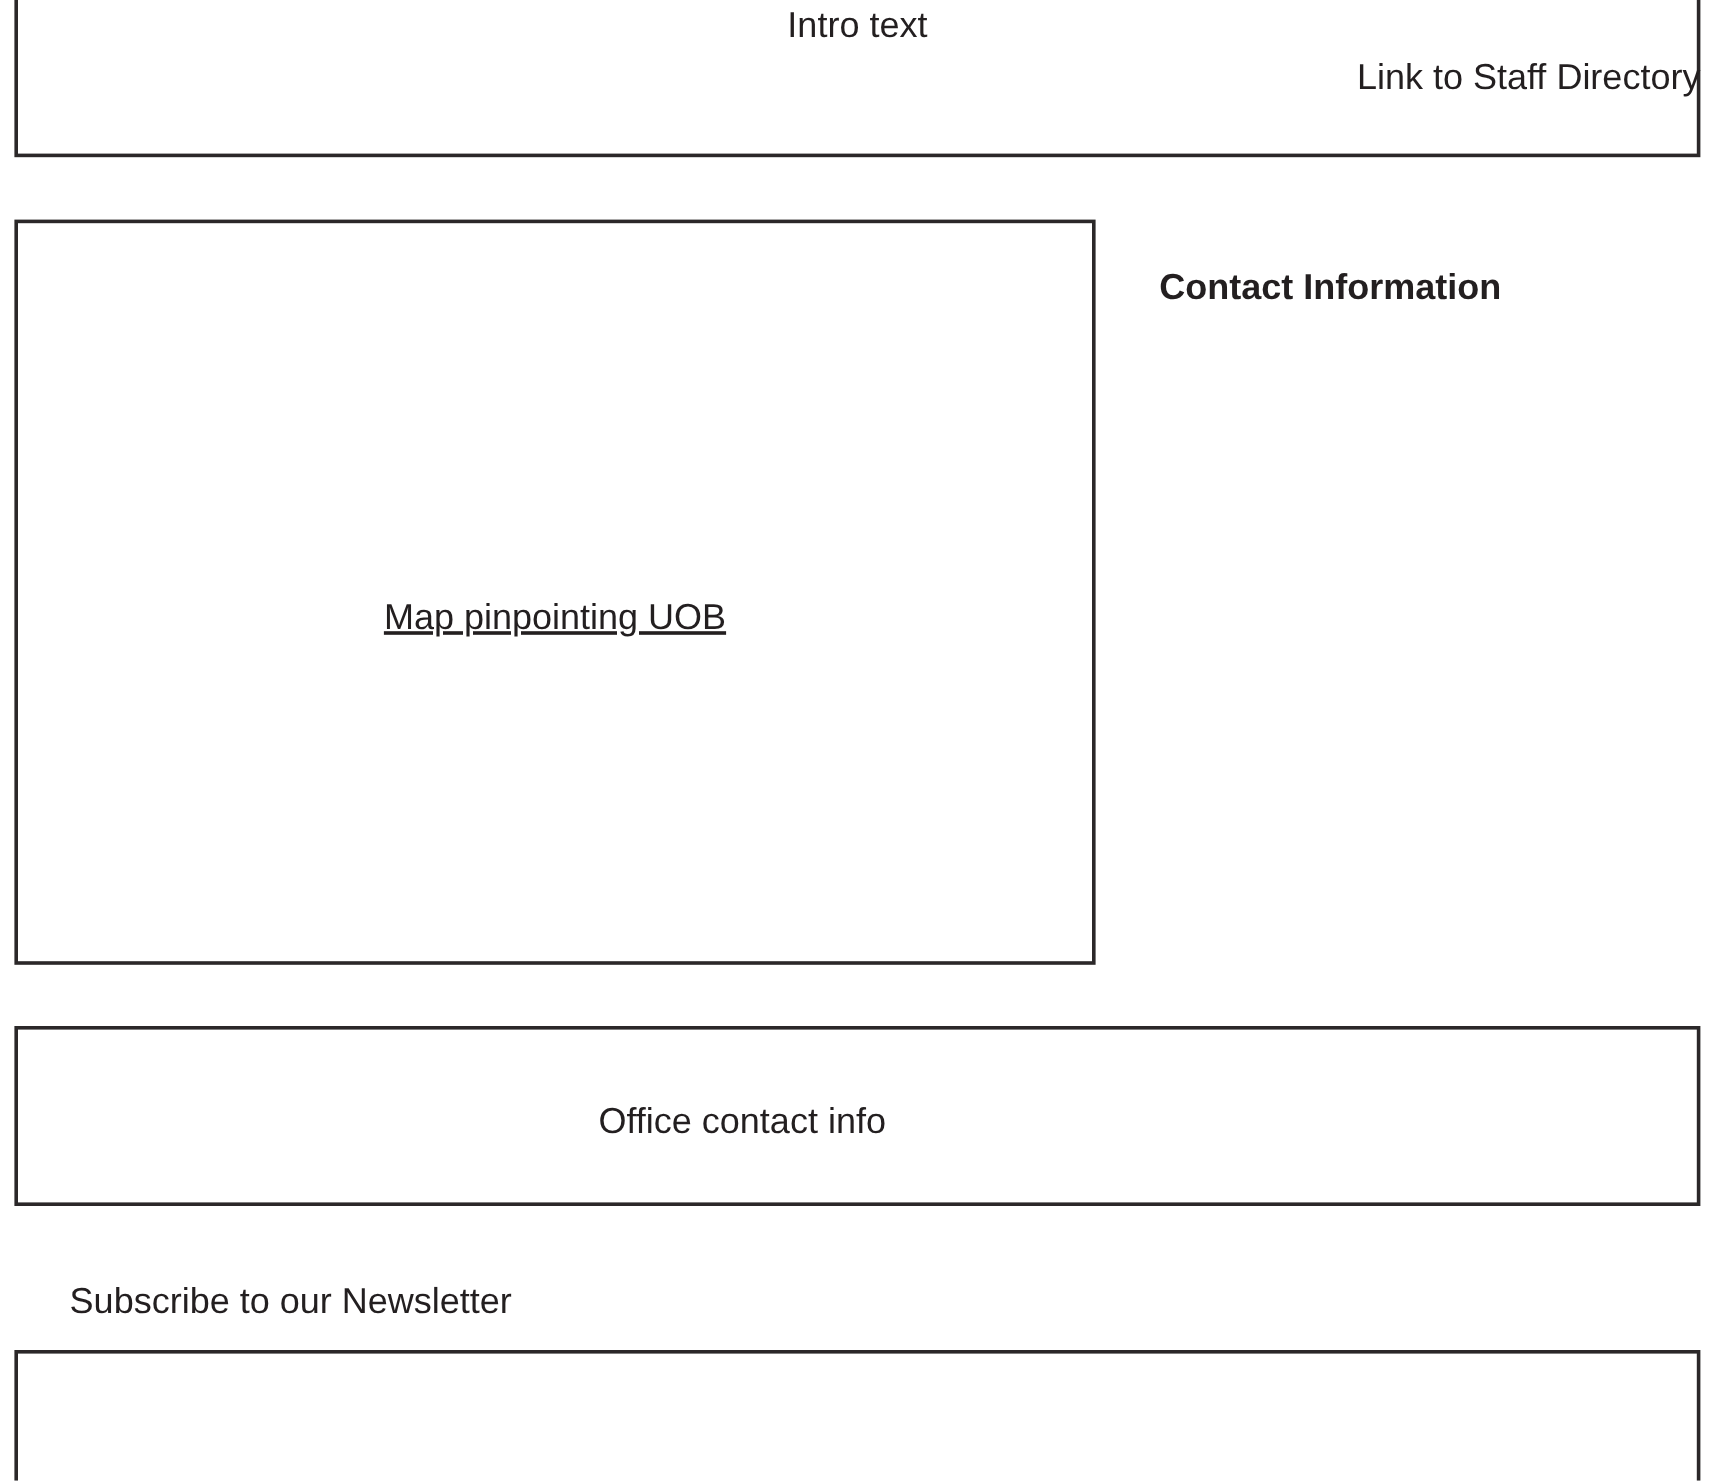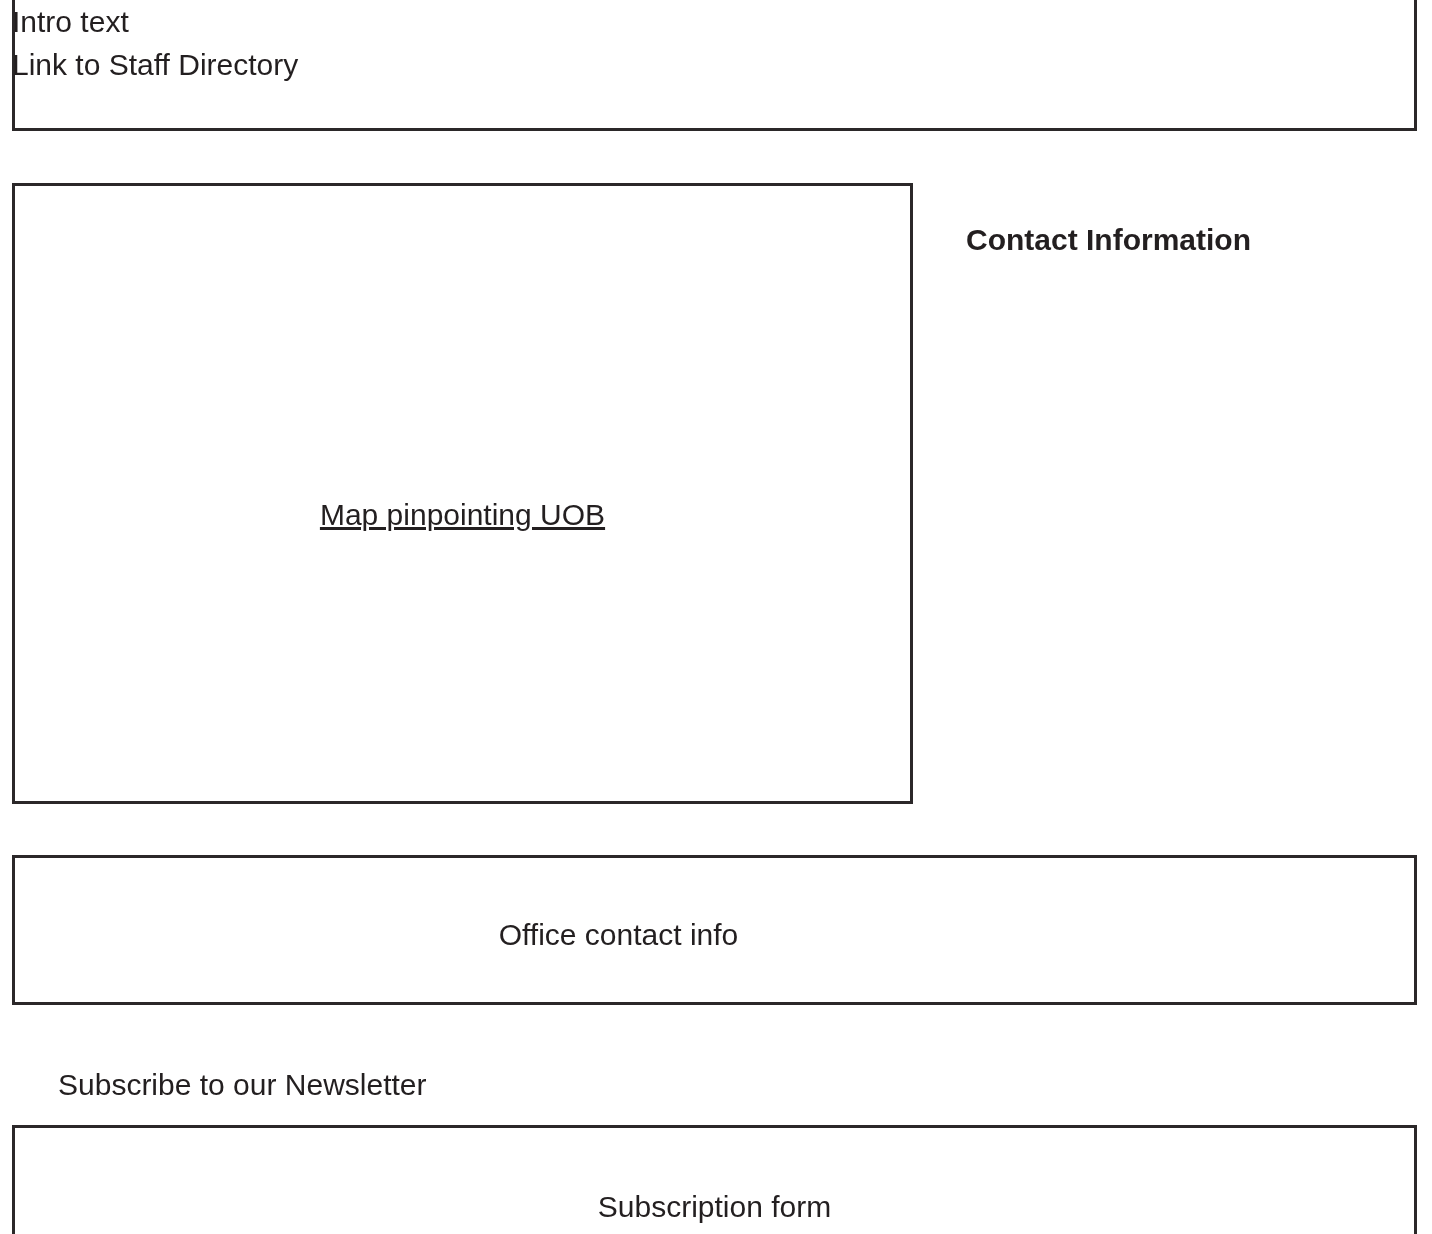--- a/index.html
+++ b/index.html
@@ -38,27 +38,27 @@
   #intro-box {
     left: 12px;
     top: -78px;
     width: 1405px;
     height: 209px;
   }
   #intro-text-line {
     left: 12px;
     width: 1405px;
     top: 0px;
-    text-align: left;
+    text-align: center;
   }
   #staff-directory-link {
     left: 12px;
     width: 1405px;
     top: 43px;
-    text-align: left;
+    text-align: right;
     cursor: pointer;
   }
 
   
   #map-box {
     left: 12px;
     top: 183px;
     width: 901px;
     height: 621px;
   }
@@ -123,15 +123,14 @@
   <div class="wf-box" id="map-box"></div>
   <div class="wf-label" id="map-label">Map pinpointing UOB</div>
 
   <div class="wf-label" id="contact-info-heading">Contact Information</div>
 
   <div class="wf-box" id="office-box"></div>
   <div class="wf-label" id="office-label">Office contact info</div>
 
   <div class="wf-label" id="newsletter-heading">Subscribe to our Newsletter</div>
   <div class="wf-box" id="subscription-box"></div>
-  <div class="wf-label" id="subscription-label">Subscription form</div>
 
 </div>
 
 </body></html>

